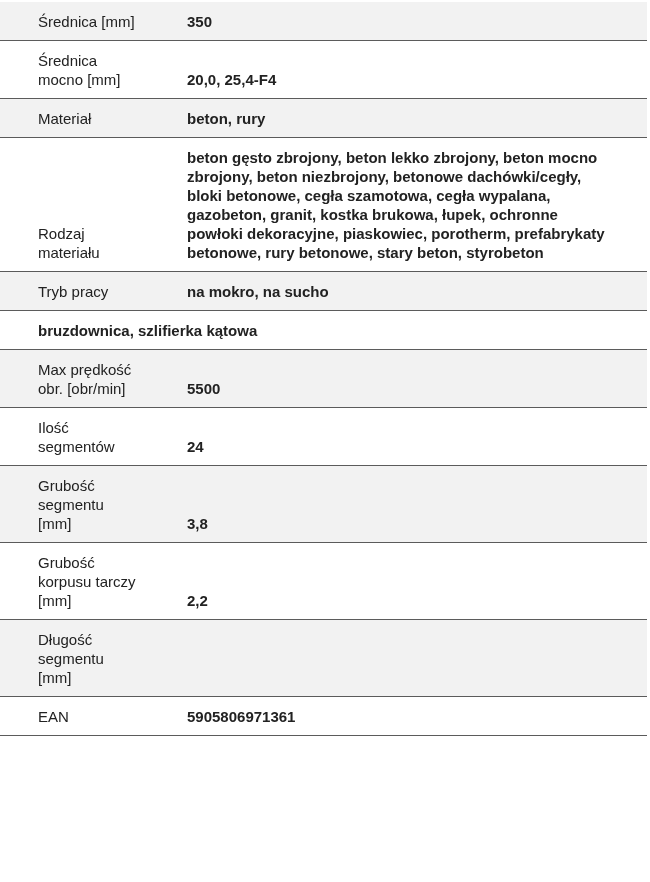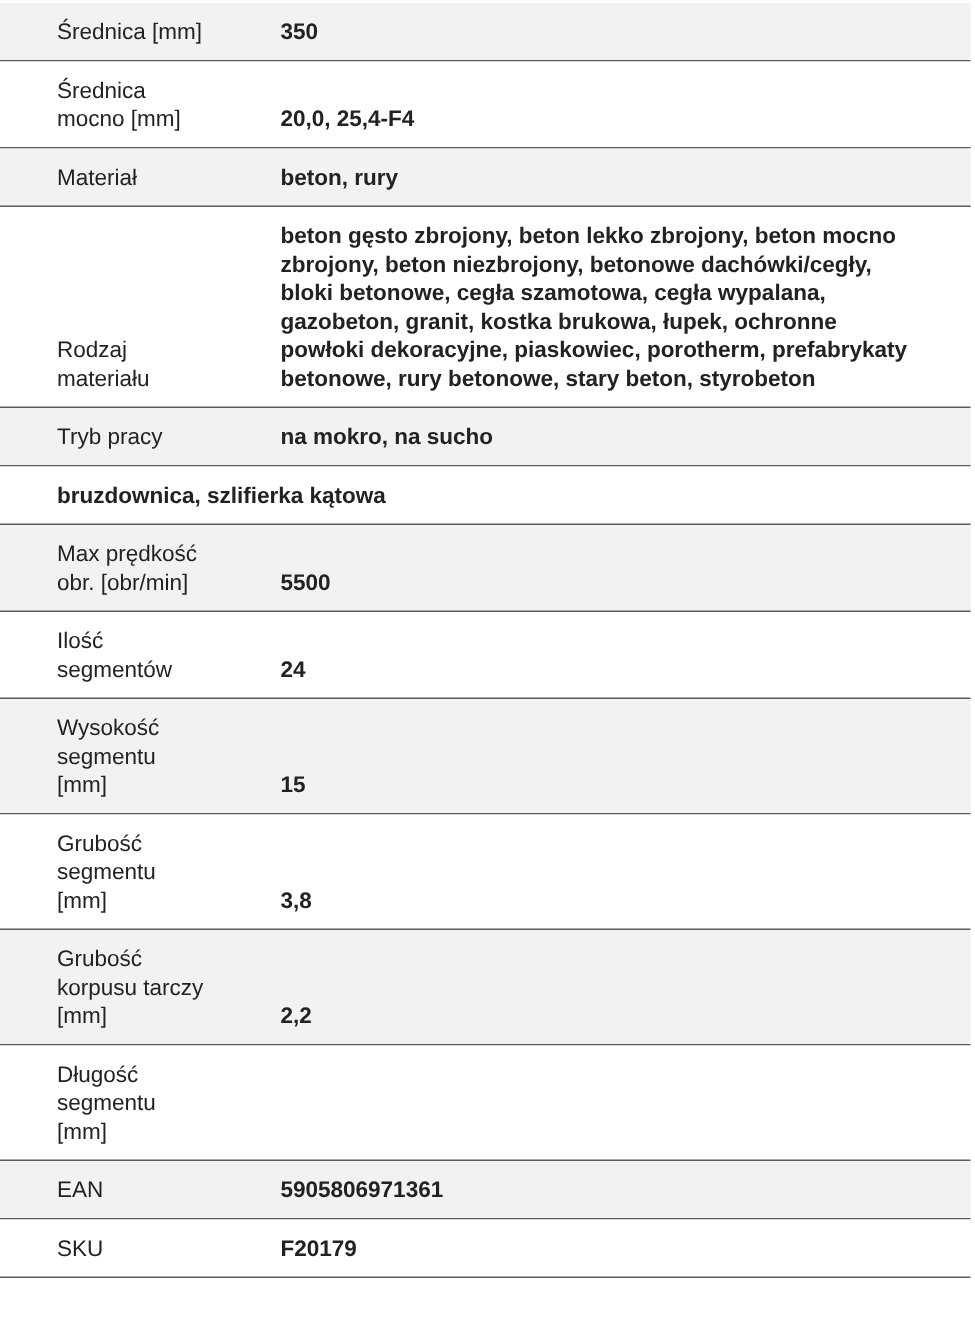--- a/index.html
+++ b/index.html
@@ -77,42 +77,34 @@
   <div class="spec-row">
     <div class="spec-label">Max prędkość obr. [obr/min]</div>
     <div class="spec-value">5500</div>
   </div>
 
   <div class="spec-row">
     <div class="spec-label">Ilość segmentów</div>
     <div class="spec-value">24</div>
   </div>
 
-  <div class="spec-row">
-    <div class="spec-label">Wysokość segmentu [mm]</div>
-    <div class="spec-value">15</div>
-  </div>
 
   <div class="spec-row">
     <div class="spec-label">Grubość segmentu [mm]</div>
     <div class="spec-value">3,8</div>
   </div>
 
   <div class="spec-row">
     <div class="spec-label">Grubość korpusu tarczy [mm]</div>
     <div class="spec-value">2,2</div>
   </div>
 
   <div class="spec-row">
     <div class="spec-label">Długość segmentu [mm]</div>
   </div>
 
   <div class="spec-row">
     <div class="spec-label">EAN</div>
     <div class="spec-value">5905806971361</div>
   </div>
 
-  <div class="spec-row">
-    <div class="spec-label">SKU</div>
-    <div class="spec-value">F20179</div>
-  </div>
 
 </div>
 
 </body></html>

